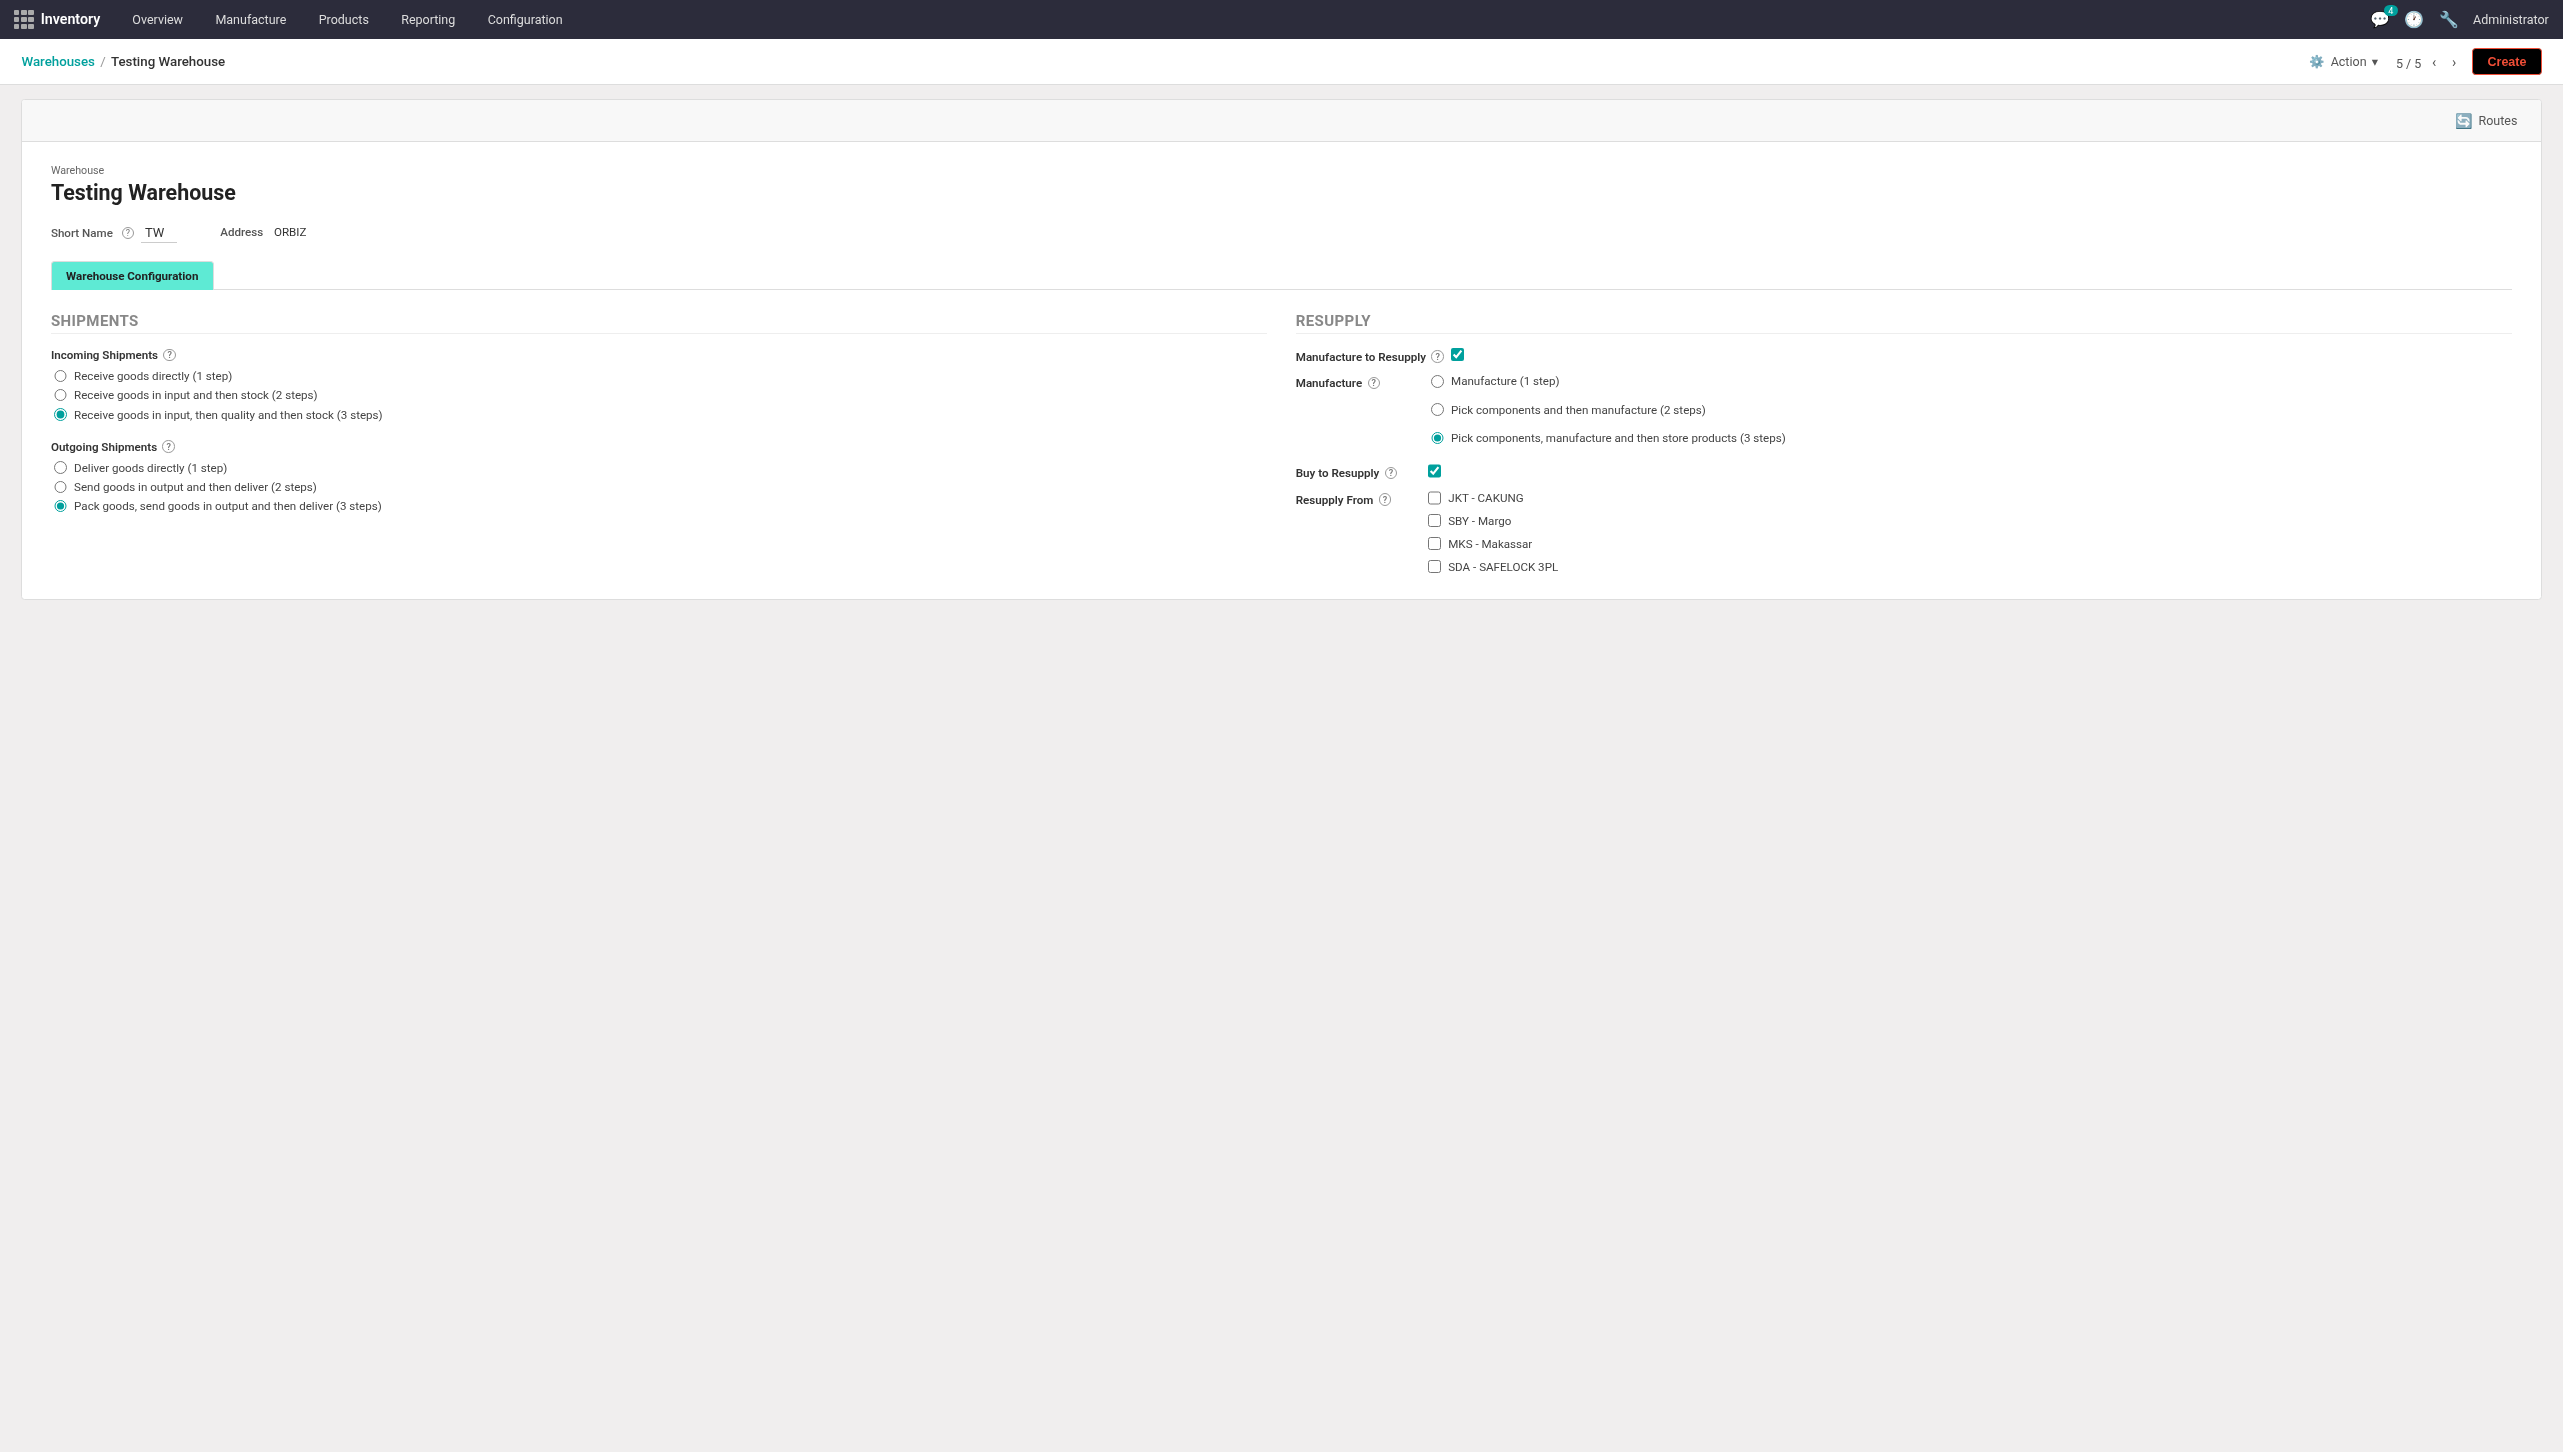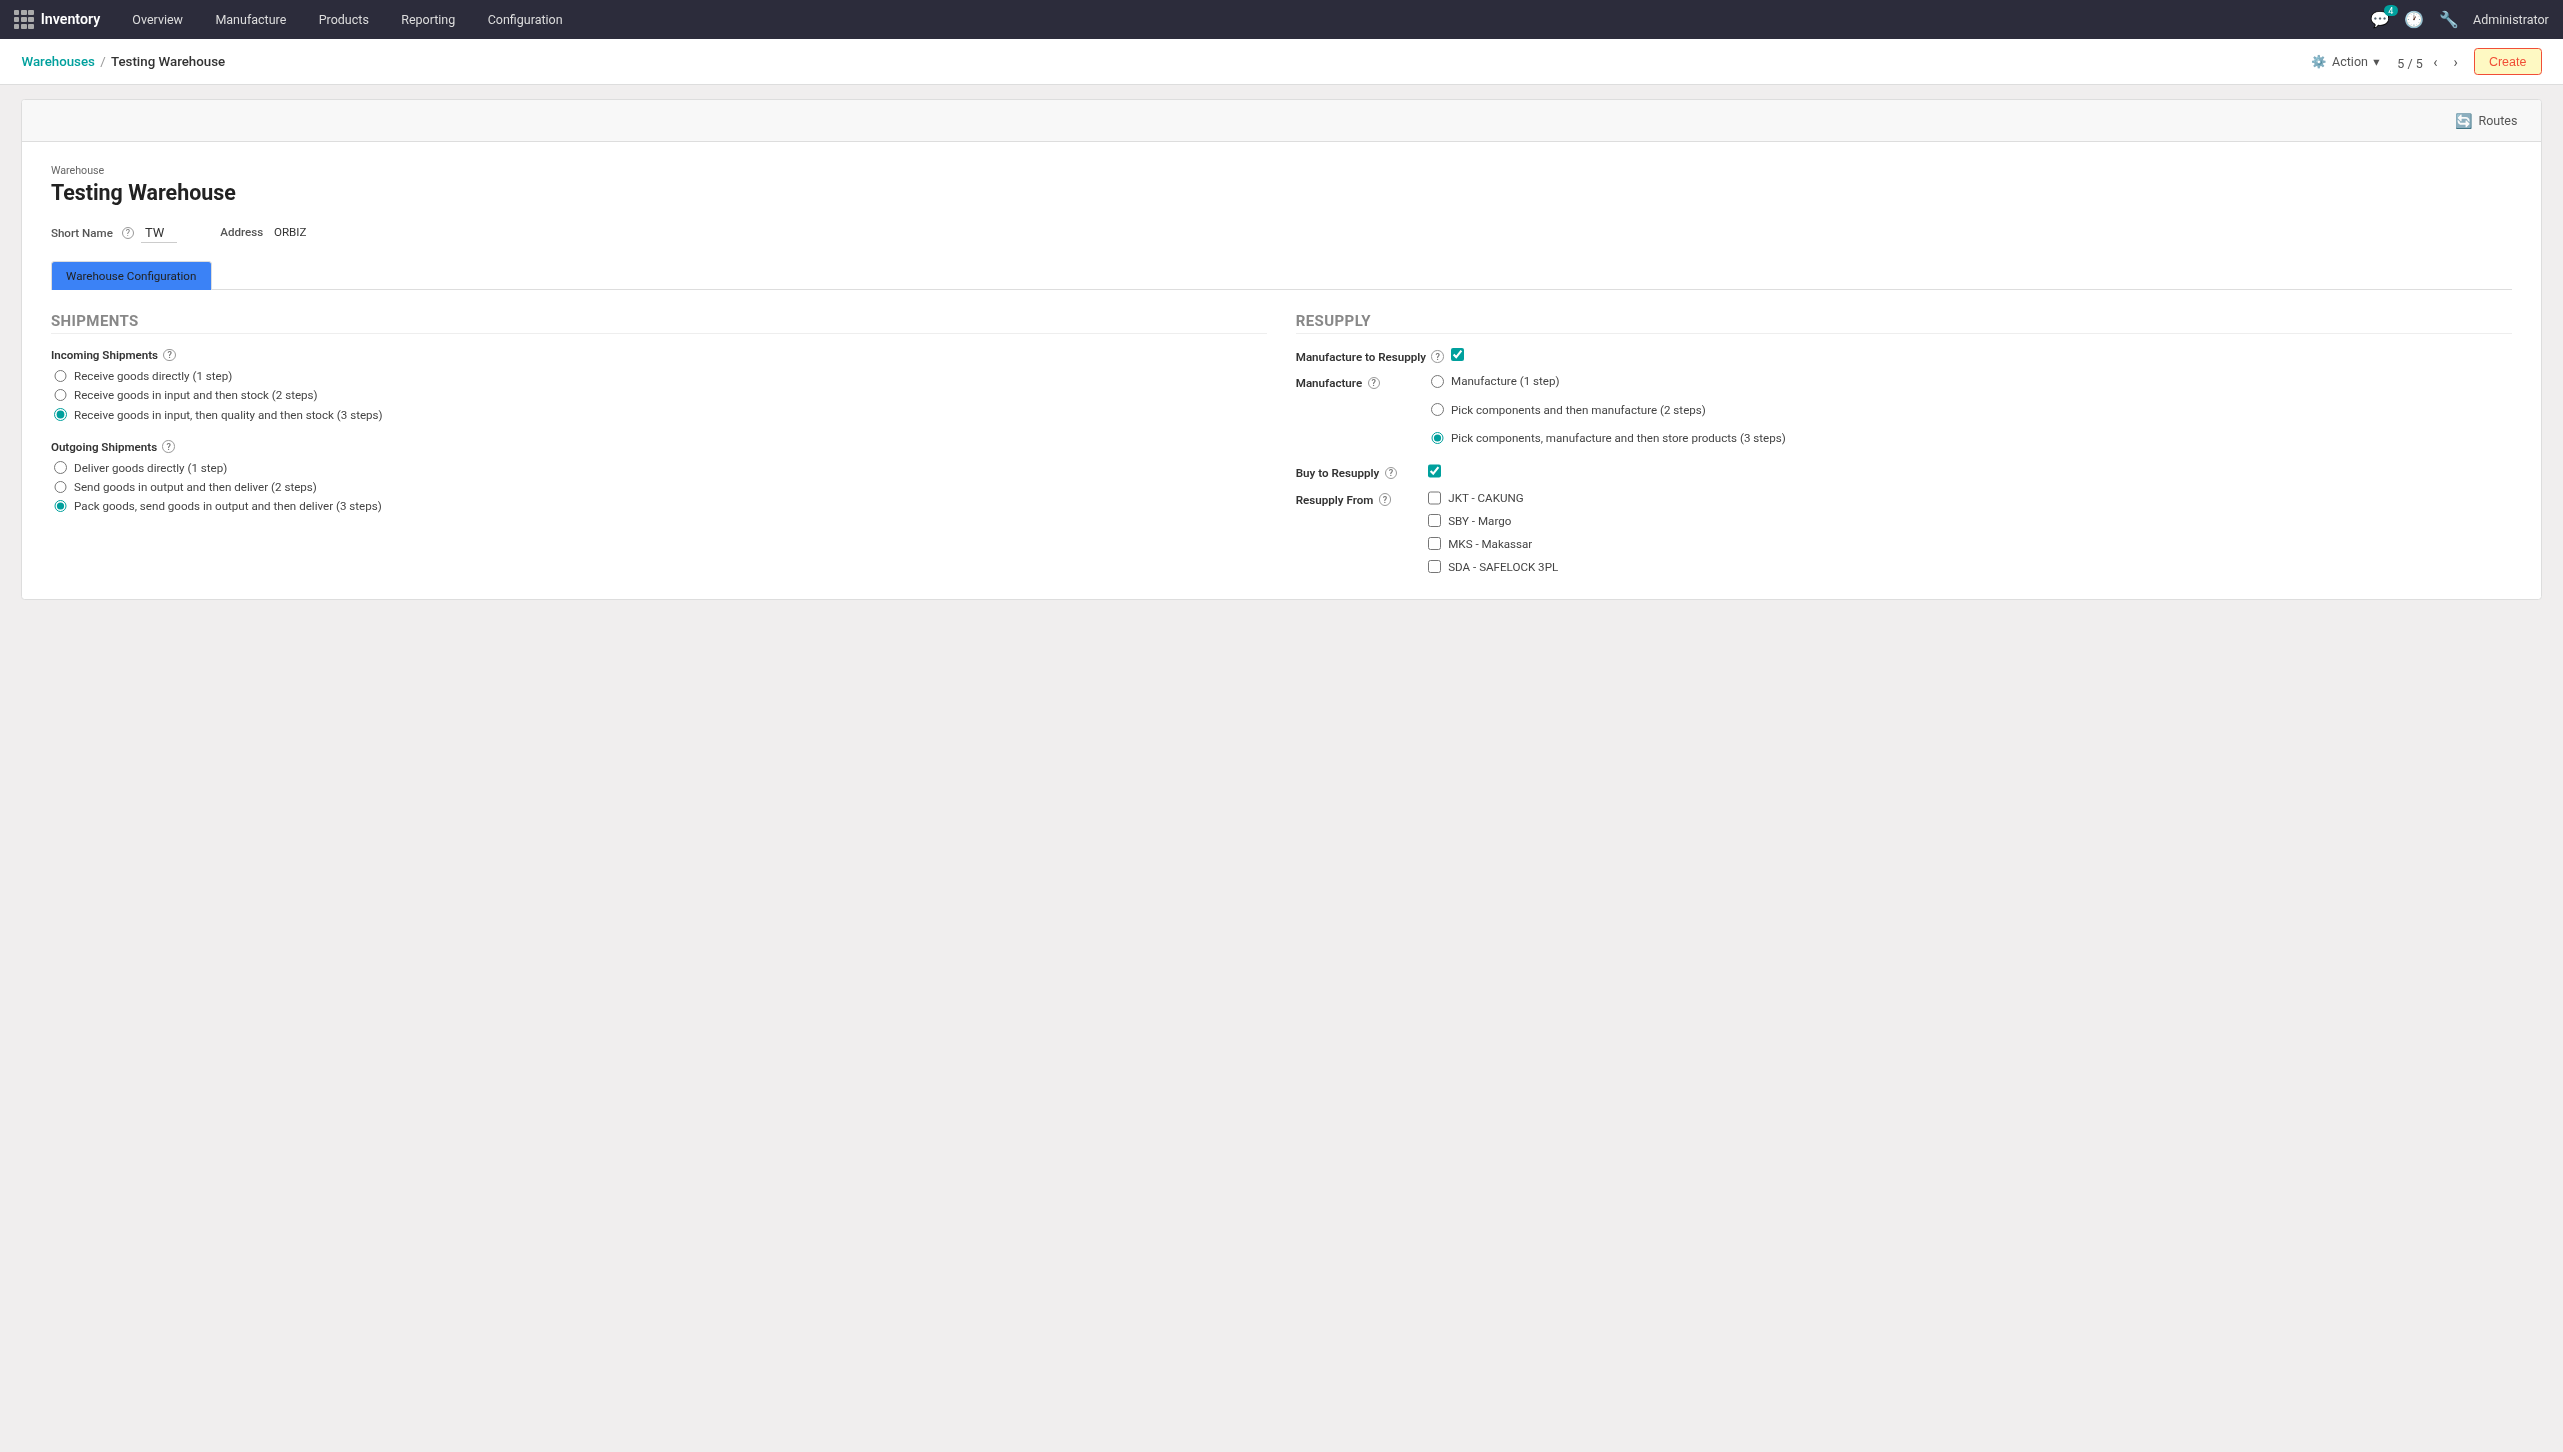--- a/index.html
+++ b/index.html
@@ -121,25 +121,25 @@
     }
     .pag-arrow {
       cursor: pointer;
       color: #555;
       font-size: 14.2px;
       padding: 1.8px 5.3px;
     }
     .create-btn {
       border: 1.8px solid #f04e37;
       color: #f04e37;
-      background: #fef9c3;
+      background: #000000;
       padding: 5.3px 14.2px;
       border-radius: 3.6px;
       font-size: 12.5px;
-      font-weight: 400;
+      font-weight: 700;
       cursor: pointer;
     }
 
     
     .main-content {
       padding: 14.2px 21.4px;
     }
     .form-card {
       background: #fff;
       border: 0.9px solid #ddd;
@@ -231,25 +231,25 @@
       padding: 7.1px 14.2px;
       font-size: 11.6px;
       color: #555;
       cursor: pointer;
       border: 0.9px solid transparent;
       border-bottom: none;
       margin-bottom: -0.9px;
       border-radius: 3.6px 3.6px 0 0;
     }
     .tab.active {
-      background: #3b82f6;
+      background: #5eead4;
       border-color: #ddd;
       border-bottom-color: #fff;
       color: #222;
-      font-weight: 400;
+      font-weight: 700;
     }
 
     
     .config-grid {
       display: grid;
       grid-template-columns: 1fr 1fr;
       gap: 28.5px;
     }
     .section-title {
       font-size: 15px;

